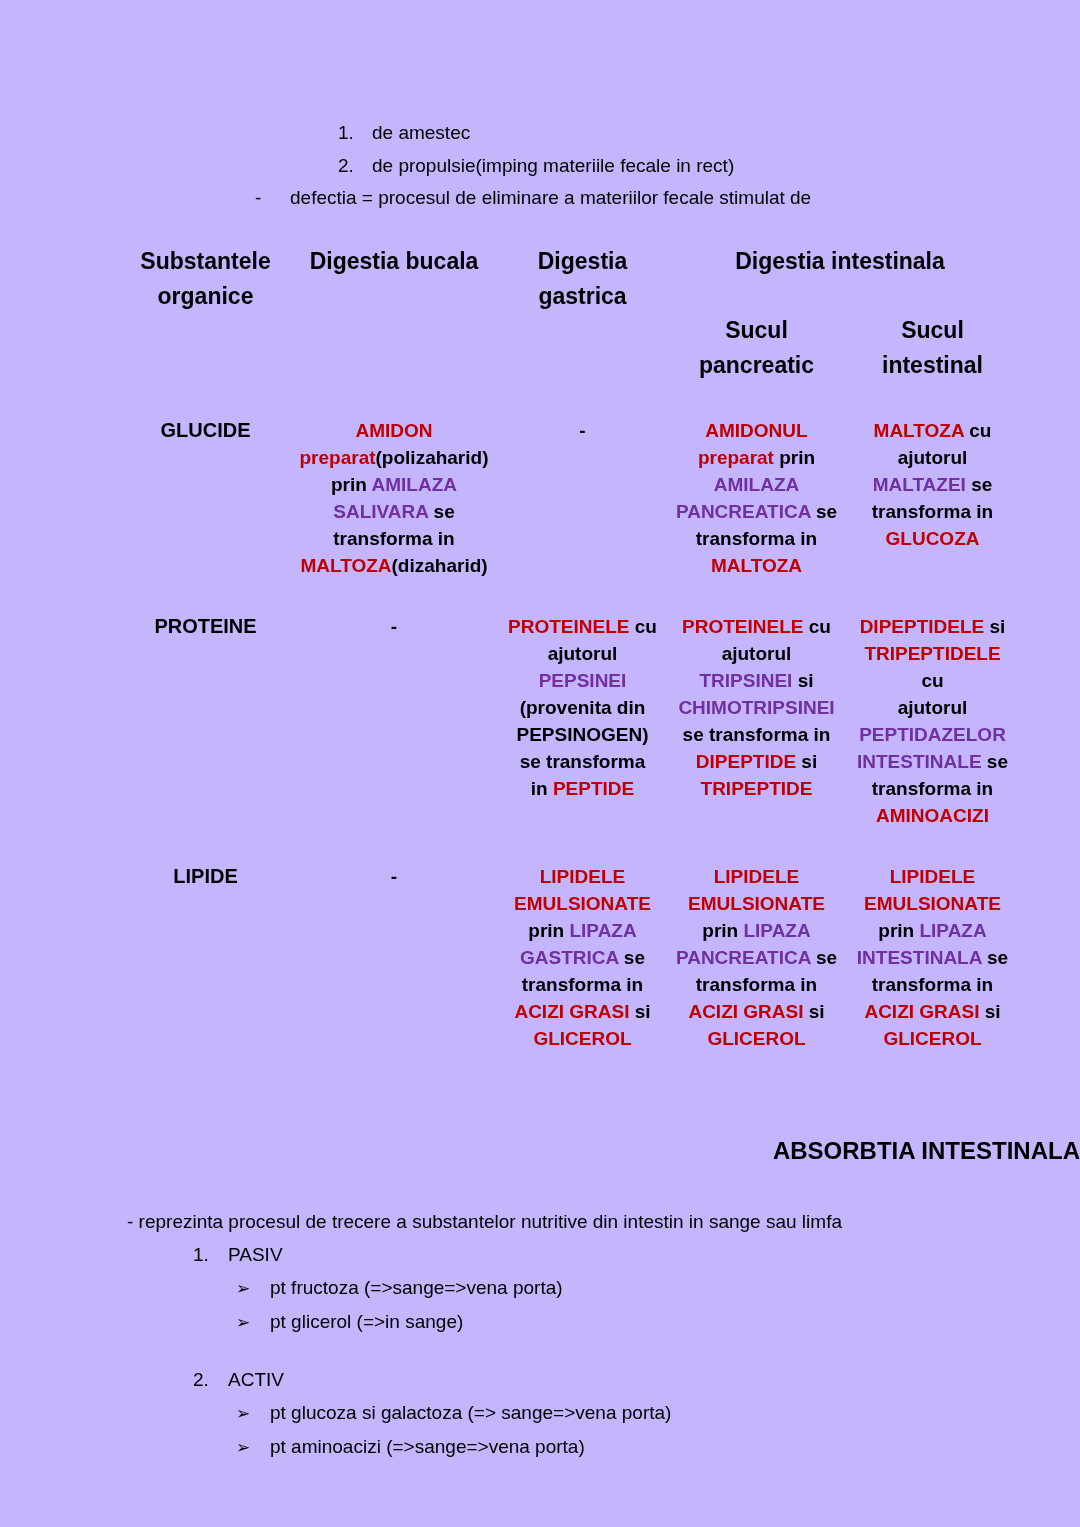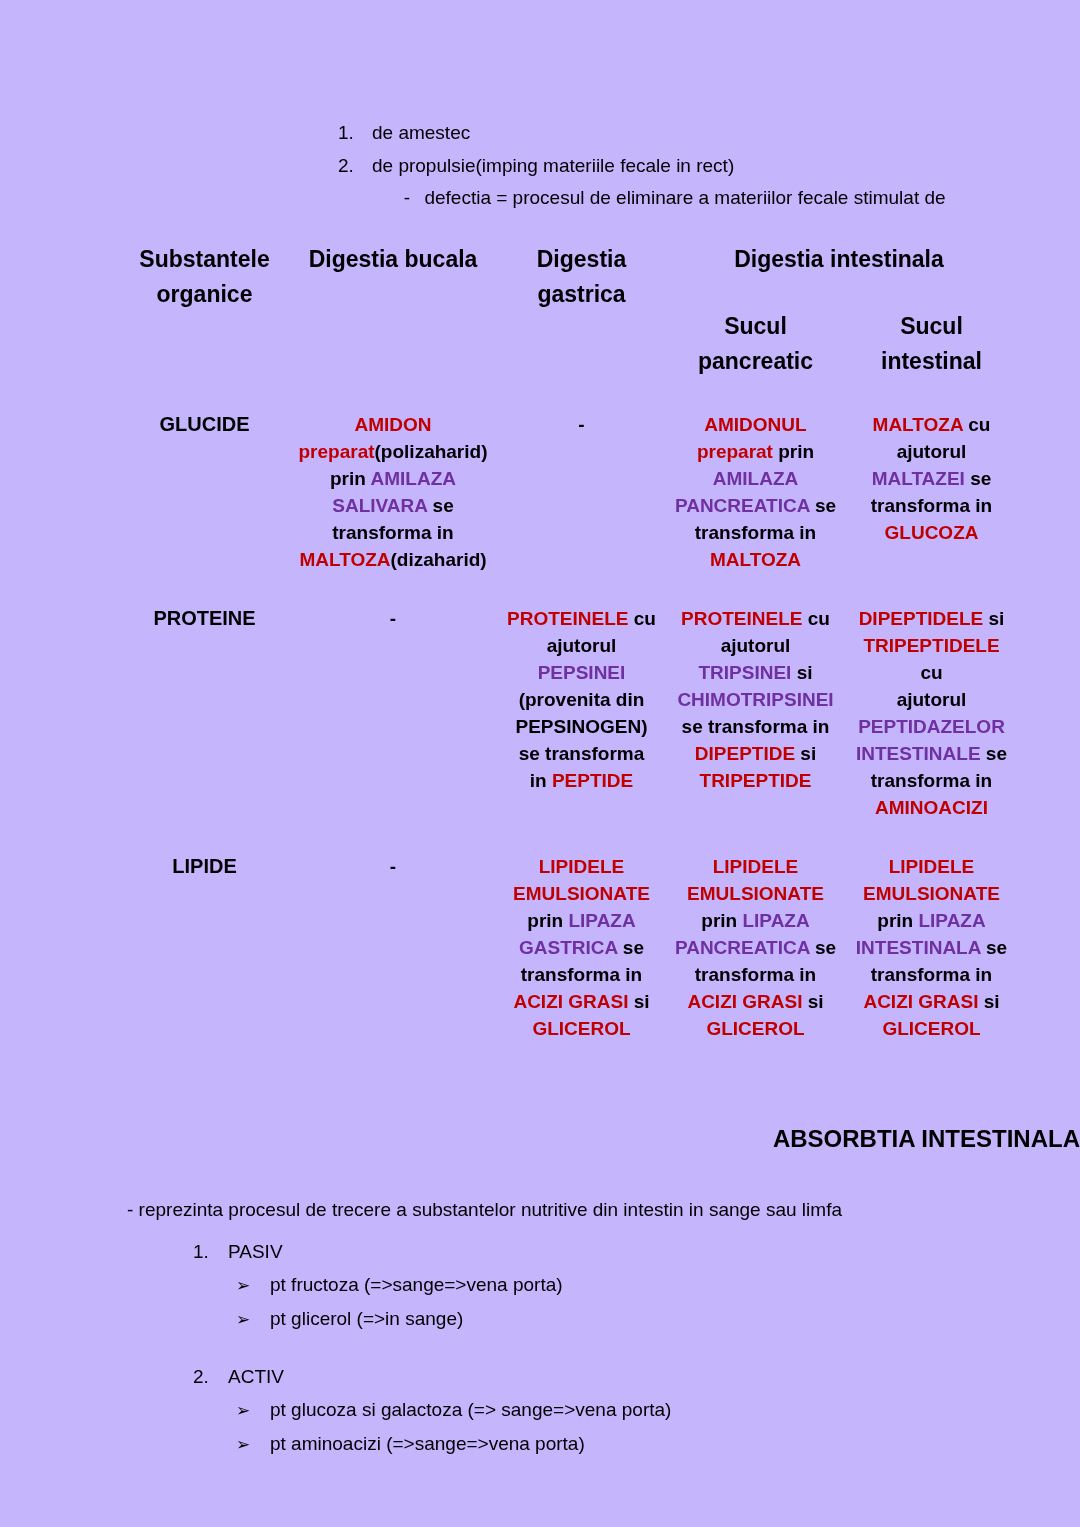--- a/index.html
+++ b/index.html
@@ -8,31 +8,31 @@
     width:1080px;height:1527px;
     background:#c4b5fd;
     font-family:"Liberation Sans",sans-serif;
     color:#000;
     overflow:hidden;
   }
   
   .top-list{margin:116px 0 0 338px;font-size:19px;line-height:33px;}
   .tl-item{white-space:nowrap;}
   .tl-num{display:inline-block;width:34px;}
-  .dash-block{margin-left:255px;font-size:19px;line-height:32px;text-align:center;}
+  .dash-block{margin-left:255px;font-size:19px;line-height:32px;}
   .dash-cell{display:inline-block;width:35px;}
   
   table.digestion{
     border-collapse:collapse;
     table-layout:fixed;
     margin:9px 0 0 120px;
     width:894px;
   }
   table.digestion td, table.digestion th{
-    border:6px solid #c4b5fd;
+    border:8px solid #c4b5fd;
     padding:13px 3px;
     vertical-align:top;
     text-align:center;
     overflow:hidden;
   }
   th.hdr{
     font-size:23px;line-height:35px;font-weight:bold;
     white-space:pre-line;
   }
   td.rowlabel{font-size:20px;line-height:27px;font-weight:bold;padding-top:5px;}
@@ -41,21 +41,21 @@
   .run-red{color:var(--red,#C00000);}
   .run-purple{color:var(--purple,#7030A0);}
   
   .abs-title{
     margin-top:64px;
     width:1080px;
     text-align:right;
     font-size:24px;
     font-weight:bold;
   }
-  .abs-notes{margin:40px 0 9px 127px;font-size:19px;line-height:33px;}
+  .abs-notes{margin:40px 0 0 127px;font-size:19px;line-height:33px;}
   .mode-section{margin-left:193px;font-size:19px;line-height:33px;}
   .mode-section.second{margin-top:24px;}
   .sec-num{display:inline-block;width:35px;}
   .bullets{margin-left:43px;}
   .bullet-glyph{display:inline-block;width:34px;font-size:17px;}
 </style>
 </head>
 <body>
 
 <div class="page">

